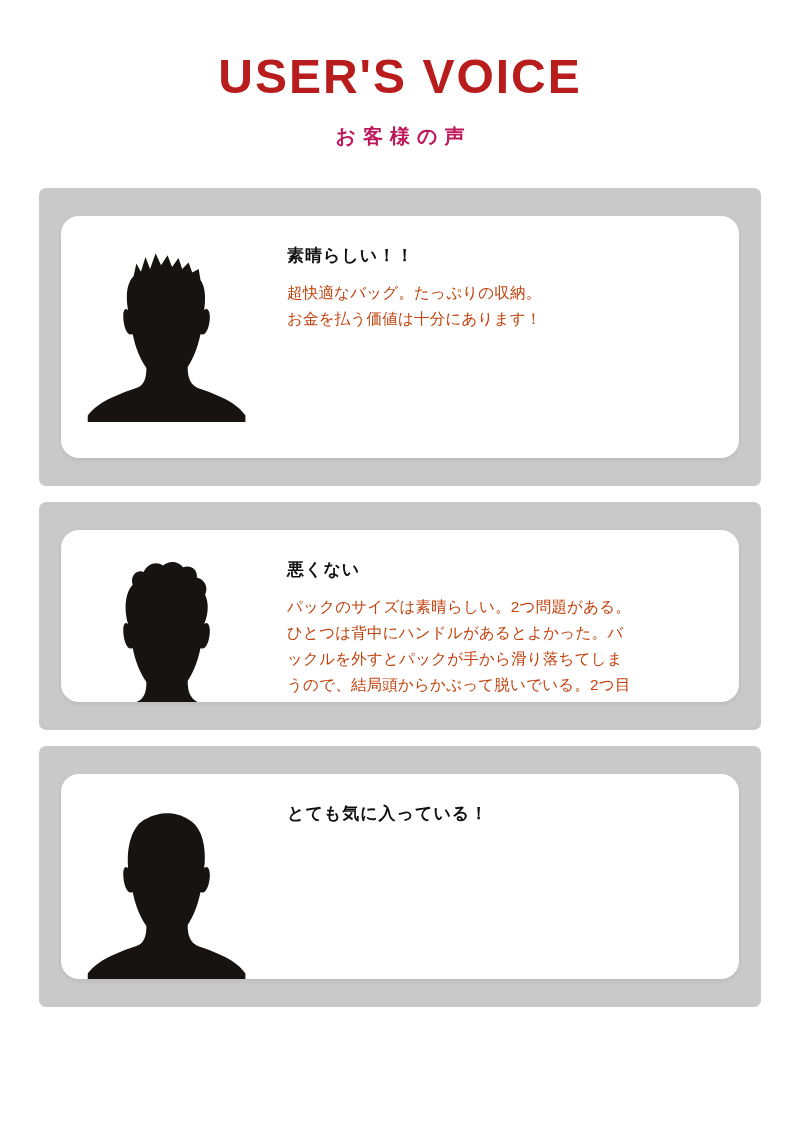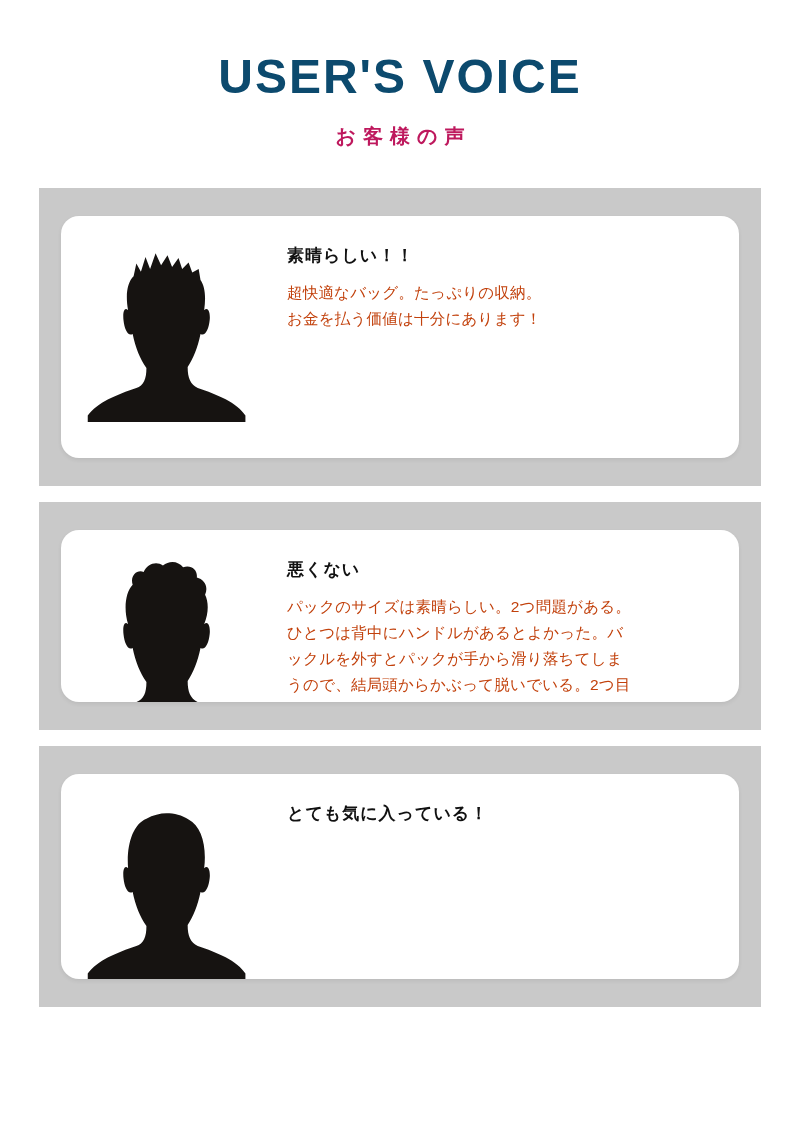--- a/index.html
+++ b/index.html
@@ -14,38 +14,38 @@
   }
 
   
   .header { padding-top: 48px; text-align: center; }
   .page-title {
     margin: 0;
     font-size: 48px;
     line-height: 58px;
     font-weight: 800;
     letter-spacing: 2px;
-    color: #0c4a6e;
+    color: #b91c1c;
   }
   .page-subtitle {
     margin-top: 17px;
     font-size: 20px;
     font-weight: 700;
     letter-spacing: 7px;
     text-indent: 7px;
     color: #be185d;
   }
 
   
   .sections { margin-top: 38px; }
   .section {
     width: 722px;
     margin: 16px 0 15px 39px;
     background: #c9c9c9;
-    border-radius: 0;
+    border-radius: 7px;
     padding: 28px 22px;
   }
   .card {
     background: #ffffff;
     border-radius: 18px;
     box-shadow: 0 2px 4px rgba(0,0,0,0.07);
     display: flex;
     align-items: flex-start;
     padding: 28px 26px 0 24px;
     overflow: hidden;

